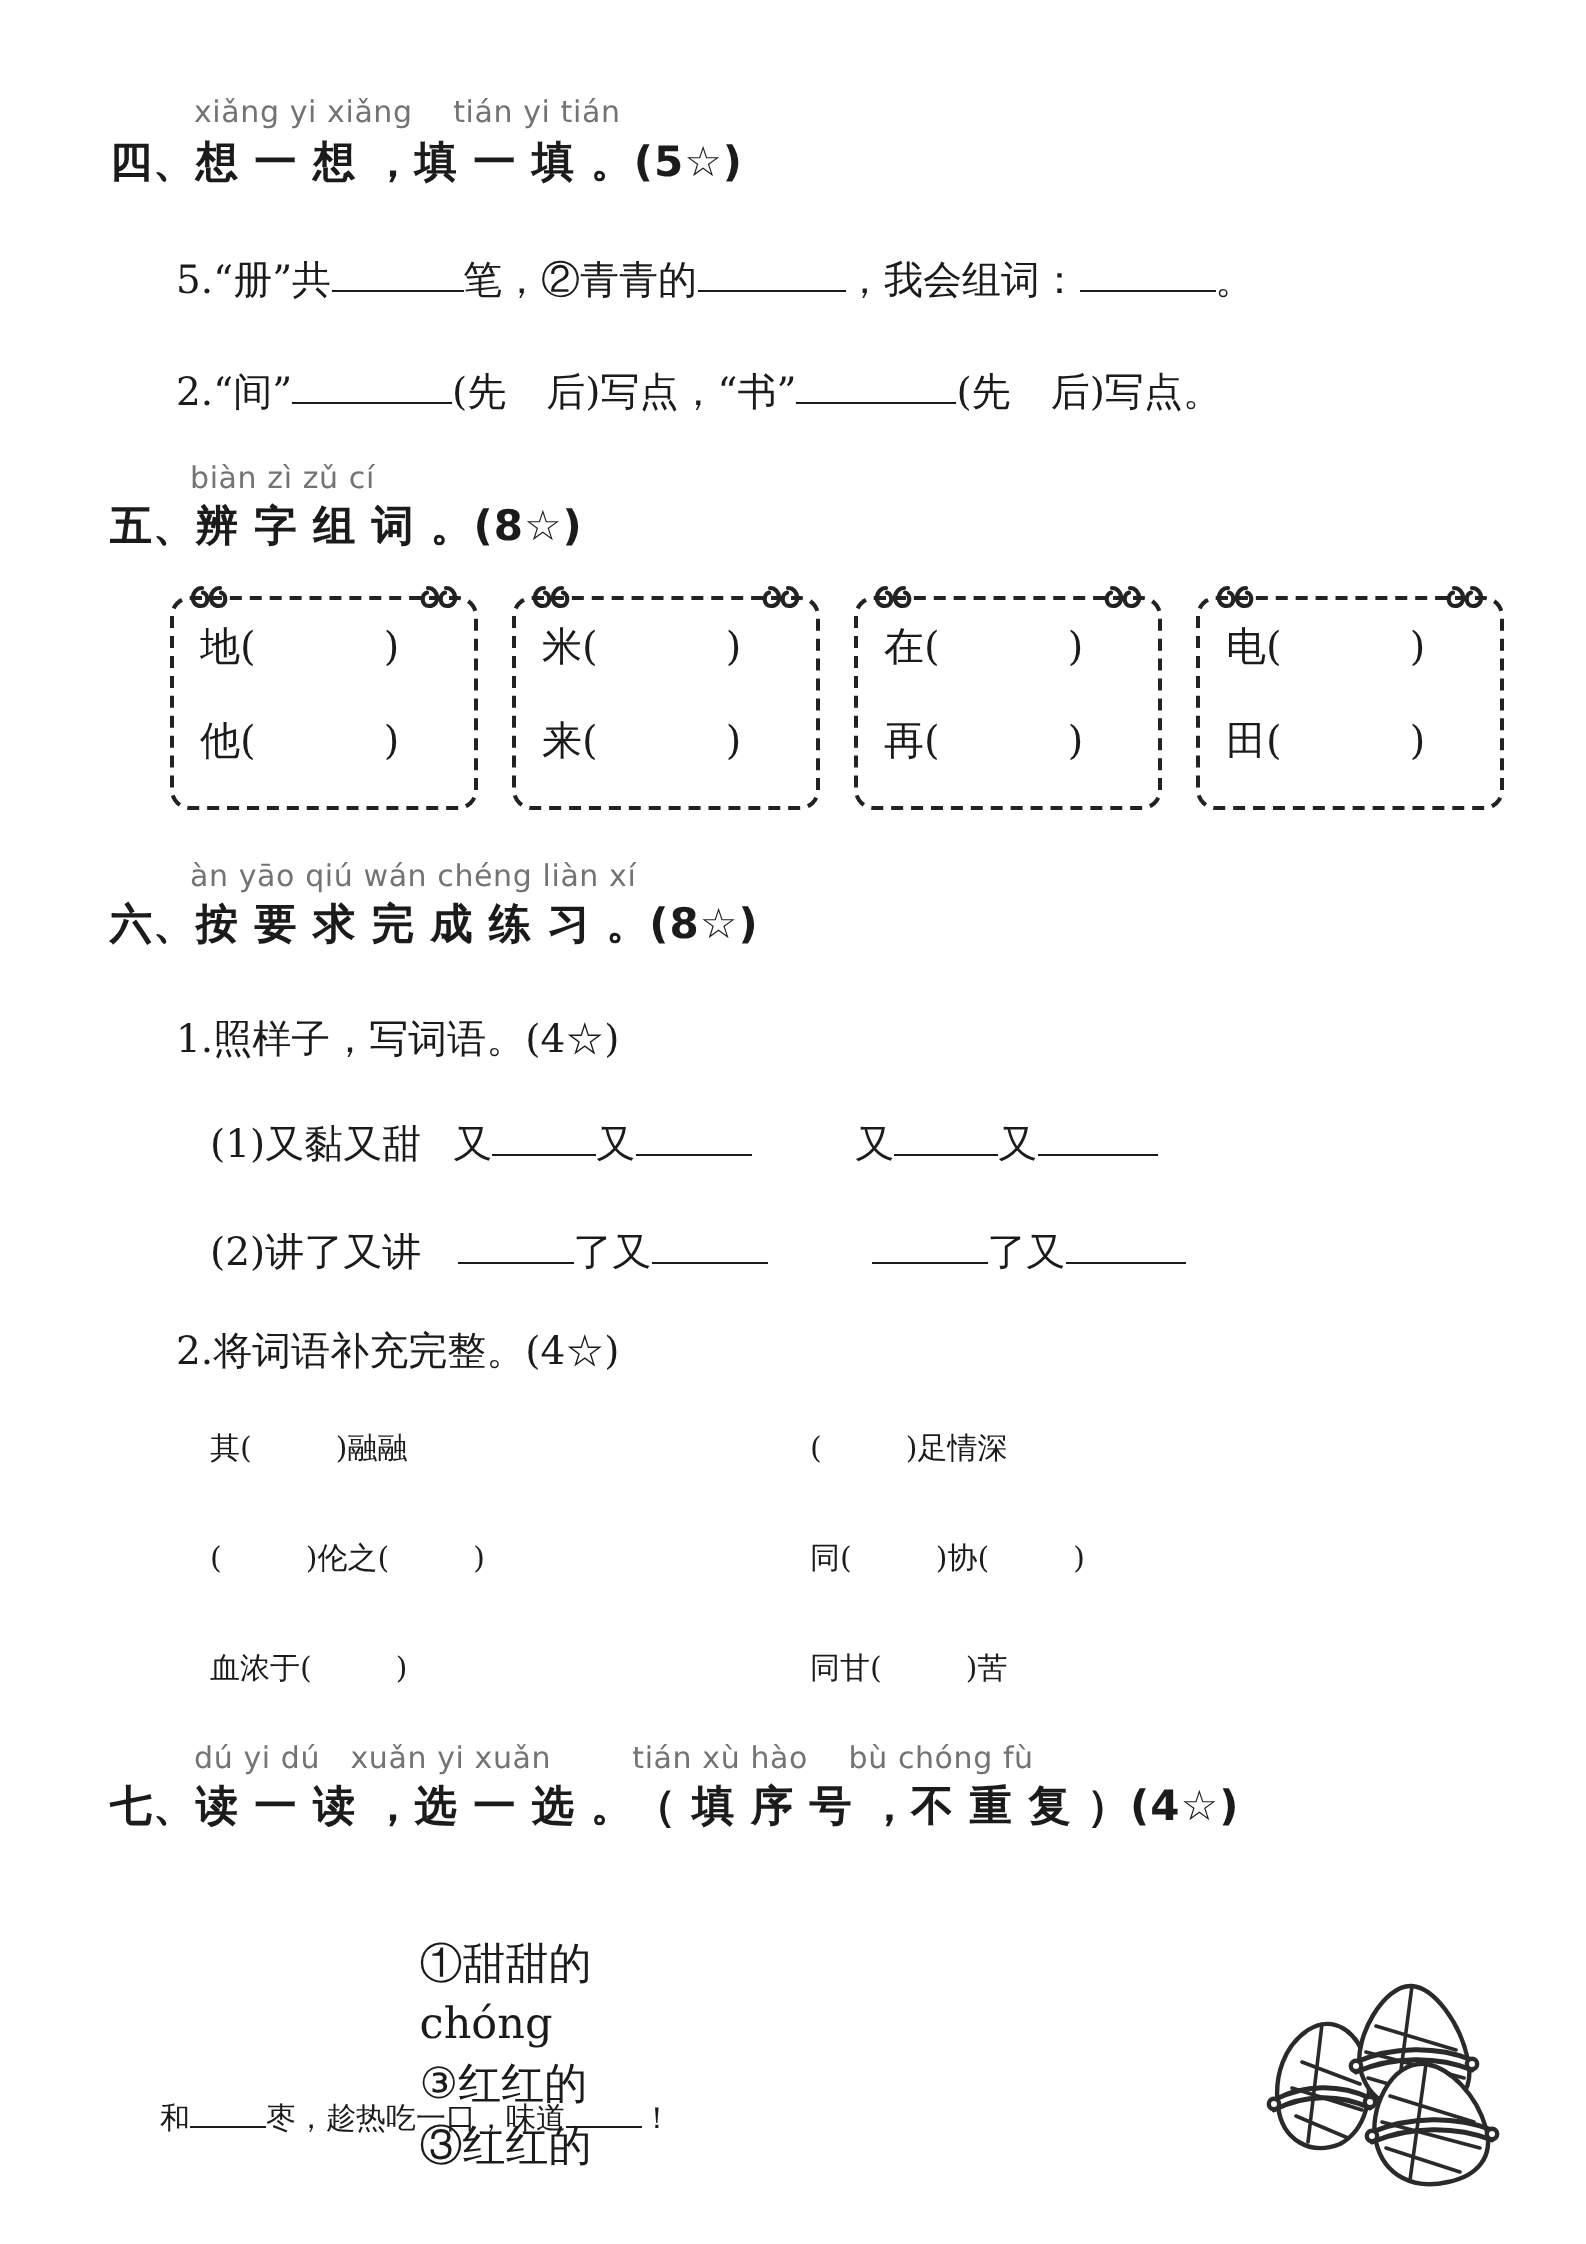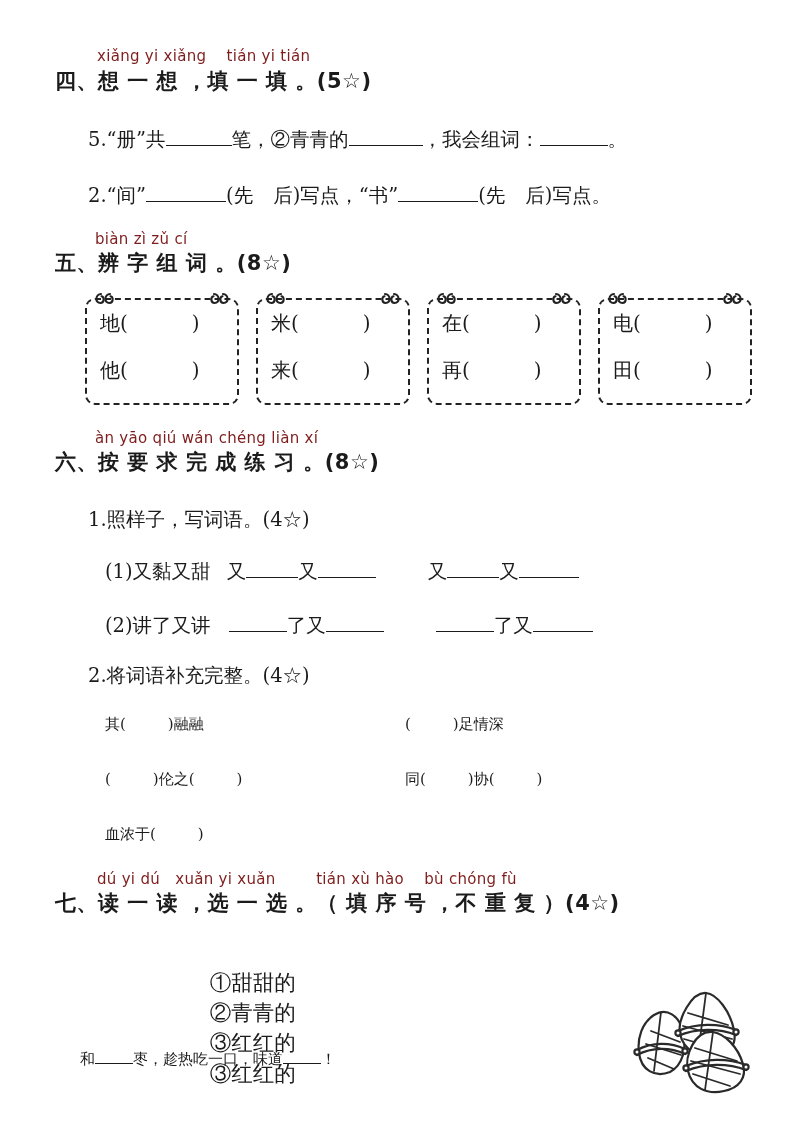--- a/index.html
+++ b/index.html
@@ -3,21 +3,21 @@
 <meta charset="utf-8">
 <style>
   html,body{margin:0;padding:0;background:#e8e8e8;}
   .page{
     position:relative;width:793px;height:1122px;margin:0 auto;
     background:#ffffff;color:#1b1b1b;overflow:hidden;
     font-family:"DejaVu Serif","Liberation Serif",serif;
   }
   .pinyin{
     position:absolute;font-family:"DejaVu Sans","Liberation Sans",sans-serif;
-    font-size:15px;white-space:pre;color:#7f1d1d;letter-spacing:.3px;
+    font-size:15px;white-space:pre;color:#737373;letter-spacing:.3px;
   }
   .htitle{
     position:absolute;font-family:"DejaVu Sans","Liberation Sans",sans-serif;
     font-weight:700;font-size:21px;white-space:pre;letter-spacing:.5px;
   }
   .line{position:absolute;font-size:19.5px;white-space:pre;line-height:1.4;}
   .big{font-size:15px;}
   .seg-text{white-space:pre;}
   .seg-blank{
     display:inline-block;height:1.05em;
@@ -125,27 +125,28 @@
   <div class="line" style="left:88px;top:506px">1.照样子，写词语。(4☆)</div>
   <div class="line" style="left:105px;top:557px"><span class="seg-text">(1)又黏又甜</span><span class="seg-space" style="width: 16px;"></span><span class="seg-text">又</span><span class="seg-blank" style="width: 52px;"></span><span class="seg-text">又</span><span class="seg-blank" style="width: 58px;"></span><span class="seg-space" style="width: 52px;"></span><span class="seg-text">又</span><span class="seg-blank" style="width: 52px;"></span><span class="seg-text">又</span><span class="seg-blank" style="width: 60px;"></span></div>
   <div class="line" style="left:105px;top:611px"><span class="seg-text">(2)讲了又讲</span><span class="seg-space" style="width: 18px;"></span><span class="seg-blank" style="width: 58px;"></span><span class="seg-text">了又</span><span class="seg-blank" style="width: 58px;"></span><span class="seg-space" style="width: 52px;"></span><span class="seg-blank" style="width: 58px;"></span><span class="seg-text">了又</span><span class="seg-blank" style="width: 60px;"></span></div>
   <div class="line" style="left:88px;top:662px">2.将词语补充完整。(4☆)</div>
 
   <div class="line big" style="left:105px;top:714px"><span class="seg-text">其(</span><span class="seg-space" style="width: 42px;"></span><span class="seg-text">)融融</span></div>
   <div class="line big" style="left:405px;top:714px"><span class="seg-text">(</span><span class="seg-space" style="width: 42px;"></span><span class="seg-text">)足情深</span></div>
   <div class="line big" style="left:105px;top:769px"><span class="seg-text">(</span><span class="seg-space" style="width: 42px;"></span><span class="seg-text">)伦之(</span><span class="seg-space" style="width: 42px;"></span><span class="seg-text">)</span></div>
   <div class="line big" style="left:405px;top:769px"><span class="seg-text">同(</span><span class="seg-space" style="width: 42px;"></span><span class="seg-text">)协(</span><span class="seg-space" style="width: 42px;"></span><span class="seg-text">)</span></div>
   <div class="line big" style="left:105px;top:824px"><span class="seg-text">血浓于(</span><span class="seg-space" style="width: 42px;"></span><span class="seg-text">)</span></div>
+  <div class="line big" style="left:405px;top:824px"><span class="seg-text">同甘(</span><span class="seg-space" style="width: 42px;"></span><span class="seg-text">)苦</span></div>
 
   <div class="pinyin" style="left:97px;top:870px">dú yi dú   xuǎn yi xuǎn        tián xù hào    bù chóng fù</div>
   <div class="htitle" style="left:55px;top:889px">七、读 一 读 ，选 一 选 。（ 填 序 号 ，不 重 复 ）(4☆)</div>
 
   <div class="line options" style="left:185px;top:941px">
     <span>①甜甜的</span>
-    <span>②青青的</span>
+    <span>chóng</span>
     <span>③红红的</span>
     <span>③红红的</span>
   </div>
 
   <div class="line big" style="left:80px;top:1047px"><span class="seg-text">和</span><span class="seg-blank" style="width: 38px;"></span><span class="seg-text">枣，趁热吃一口，味道</span><span class="seg-blank" style="width: 38px;"></span><span class="seg-text">！</span></div>
 
   <div class="illus" style="left:618px;top:985px">
     <svg width="138" height="118" viewBox="0 0 138 118">
       <g fill="#ffffff" stroke="#2a2a2a" stroke-width="2.2" stroke-linejoin="round" stroke-linecap="round">
 

